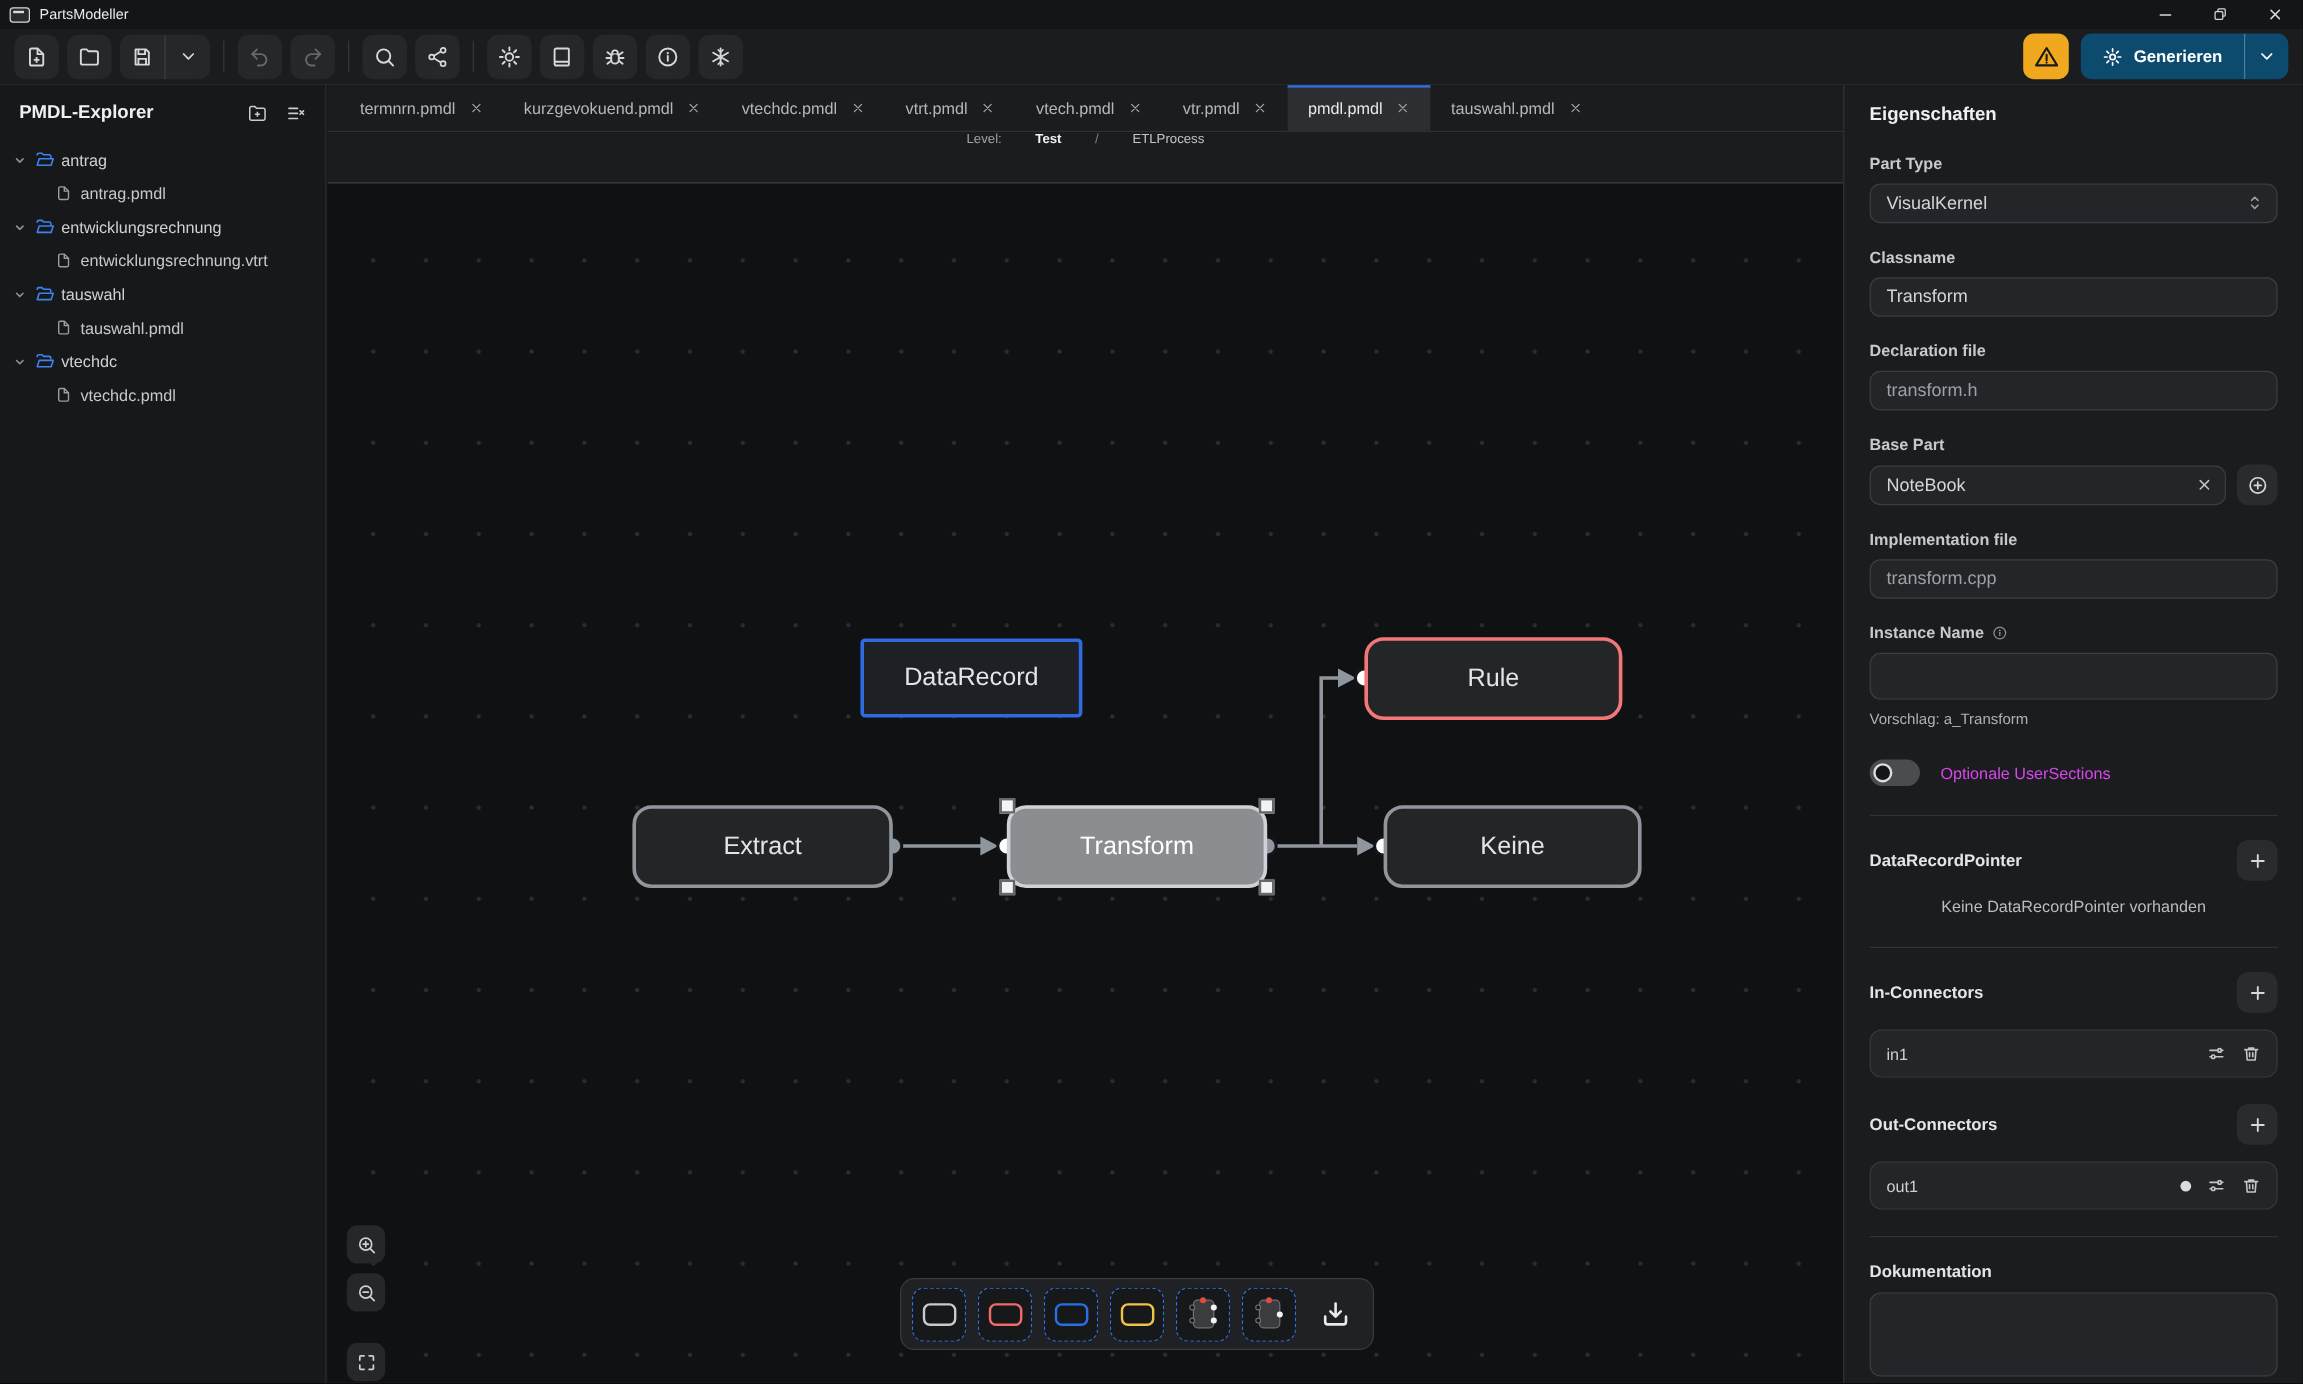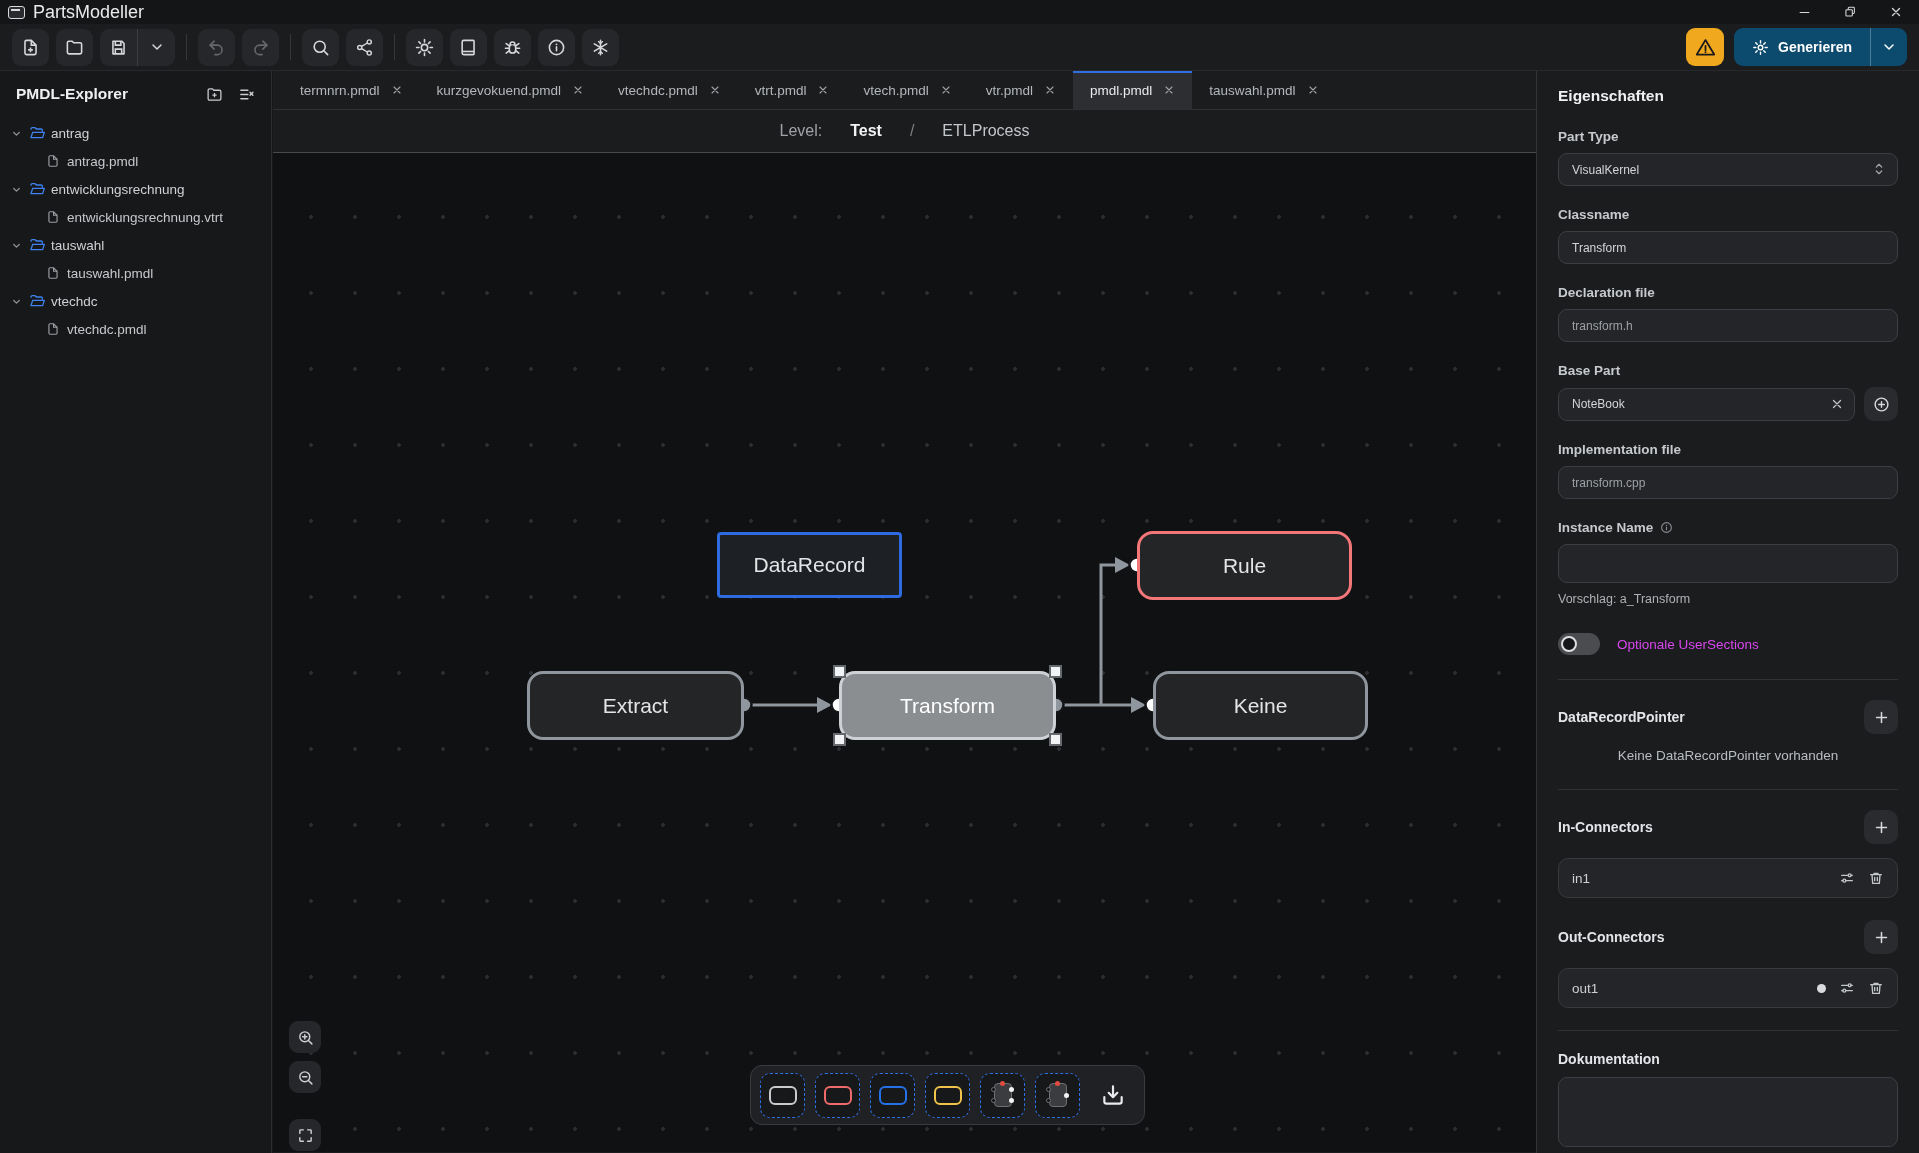--- a/index.html
+++ b/index.html
@@ -4,21 +4,21 @@
 <style>
   * { margin:0; padding:0; box-sizing:border-box; }
   html,body { background:#000; }
   body { font-family:"Liberation Sans","DejaVu Sans",sans-serif; }
   .app { position:relative; width:1919px; height:1153px; background:#161719; overflow:hidden; color:#d5d7da; }
 
   
   .titlebar { position:absolute; left:0; top:0; width:1919px; height:24px; background:#141517; display:flex; align-items:center; padding-left:8px; }
   .appicon { width:17px; height:13px; border:1.5px solid #d8dadd; border-radius:3px; background:#2a2b2e; margin-right:8px; position:relative; }
   .appicon::after { content:""; position:absolute; left:2px; top:2px; width:9px; height:2px; background:#d8dadd; }
-  .titletext { font-size:18px; color:#e8eaec; }
+  .titletext { font-size:12px; color:#e8eaec; }
   .wincontrols { margin-left:auto; display:flex; height:24px; }
   .winbtn { width:46px; height:24px; display:flex; align-items:center; justify-content:center; color:#d6d8da; }
 
   
   .toolbar { position:absolute; left:0; top:24px; width:1919px; height:47px; background:#1b1c1e; border-bottom:1px solid #28292c; display:flex; align-items:center; padding:0 12px; }
   .tbtn { width:37px; height:37px; background:#26272a; border-radius:9px; display:flex; align-items:center; justify-content:center; color:#d6d8da; margin-right:7px; }
   .tbtn svg { width:19px; height:19px; }
   .tbtn.disabled { color:#66686c; }
   .tgroup-save { display:flex; background:#26272a; border-radius:9px; margin-right:7px; }
   .tgroup-save .seg { width:37px; height:37px; display:flex; align-items:center; justify-content:center; color:#d6d8da; }
@@ -47,21 +47,21 @@
   .tree .doc { color:#9a9da1; display:flex; }
 
   .center { position:absolute; left:273px; top:71px; width:1263px; height:1082px; background:#1b1c1e; }
   
   .tabbar { display:flex; height:39px; border-bottom:1px solid #2e3033; align-items:stretch; padding-left:10px; }
   .tab { display:flex; align-items:center; gap:11px; padding:0 17px; font-size:13.5px; color:#b4b7ba; position:relative; }
   .tab.active { background:#2d2e31; color:#e7e9eb; }
   .tab.active::before { content:""; position:absolute; left:0; top:0; right:0; height:2px; background:#2f6fe4; }
   .tab .closex { display:flex; color:#9fa2a6; }
   
-  .crumbbar { height:43px; display:flex; align-items:center; justify-content:center; gap:28px; font-size:16px; border-bottom:1px solid #46494d; }
+  .crumbbar { height:43px; display:flex; align-items:flex-start; justify-content:center; gap:28px; font-size:11px; border-bottom:1px solid #46494d; }
   .crumb-label { color:#9fa2a6; }
   .crumb-level { color:#f2f3f5; font-weight:700; }
   .crumb-sep { color:#7c7f84; }
   .crumb-proc { color:#c3c6ca; }
 
   
   .canvas { position:relative; width:1263px; height:999px; background:#101113;
     background-image:radial-gradient(circle,#2b2d30 1.6px,transparent 1.9px);
     background-size:44px 76px; background-position:16px 26px; overflow:hidden; }
   .edges { position:absolute; left:0; top:0; }
@@ -87,21 +87,21 @@
   .pnode .dr1 { position:absolute; width:5px; height:5px; border-radius:50%; background:#f2f3f4; right:-3px; top:3px; }
   .pnode .dr2 { position:absolute; width:5px; height:5px; border-radius:50%; background:#f2f3f4; right:-3px; bottom:3px; }
   .pnode .dl1 { position:absolute; width:5px; height:5px; border-radius:50%; background:#121316; border:1px solid #6e7073; left:-4px; top:3px; }
   .pnode .dl2 { position:absolute; width:5px; height:5px; border-radius:50%; background:#121316; border:1px solid #6e7073; left:-4px; bottom:3px; }
 
   
   .panel { position:absolute; left:1536px; top:71px; width:383px; height:1082px; background:#1b1c1e; border-left:1px solid #323438; padding:16px 21px 0 21px; overflow:hidden; }
   .p-title { font-size:15.5px; font-weight:700; color:#eef0f2; margin-bottom:24px; }
   .p-label { font-size:13.5px; font-weight:600; color:#c6c9cd; margin-bottom:9px; display:flex; align-items:center; gap:7px; }
   .p-field { margin-bottom:21px; }
-  .p-input { width:100%; height:33px; background:#232528; border:1px solid #3c3e43; border-radius:9px; color:#d3d5d8; font-size:12px; padding:0 13px; font-family:inherit; outline:none; }
+  .p-input { width:100%; height:33px; background:#232528; border:1px solid #3c3e43; border-radius:9px; color:#d3d5d8; font-size:15px; padding:0 13px; font-family:inherit; outline:none; }
   .p-input.dim { color:#9da0a4; }
   .p-select { position:relative; }
   .p-select .updown { position:absolute; right:11px; top:8px; color:#9da0a4; }
   .bp-row { display:flex; gap:9px; align-items:center; }
   .bp-wrap { position:relative; flex:1; }
   .bp-wrap .clearx { position:absolute; right:11px; top:9px; color:#c3c6c9; }
   .sqbtn { width:34px; height:34px; background:#2a2b2f; border-radius:10px; display:flex; align-items:center; justify-content:center; color:#d6d8db; flex:none; }
   .sqbtn svg { width:17px; height:17px; }
   .hint { font-size:12.5px; color:#aeb1b5; margin-top:9px; }
   .inp-tall { height:39px; }

